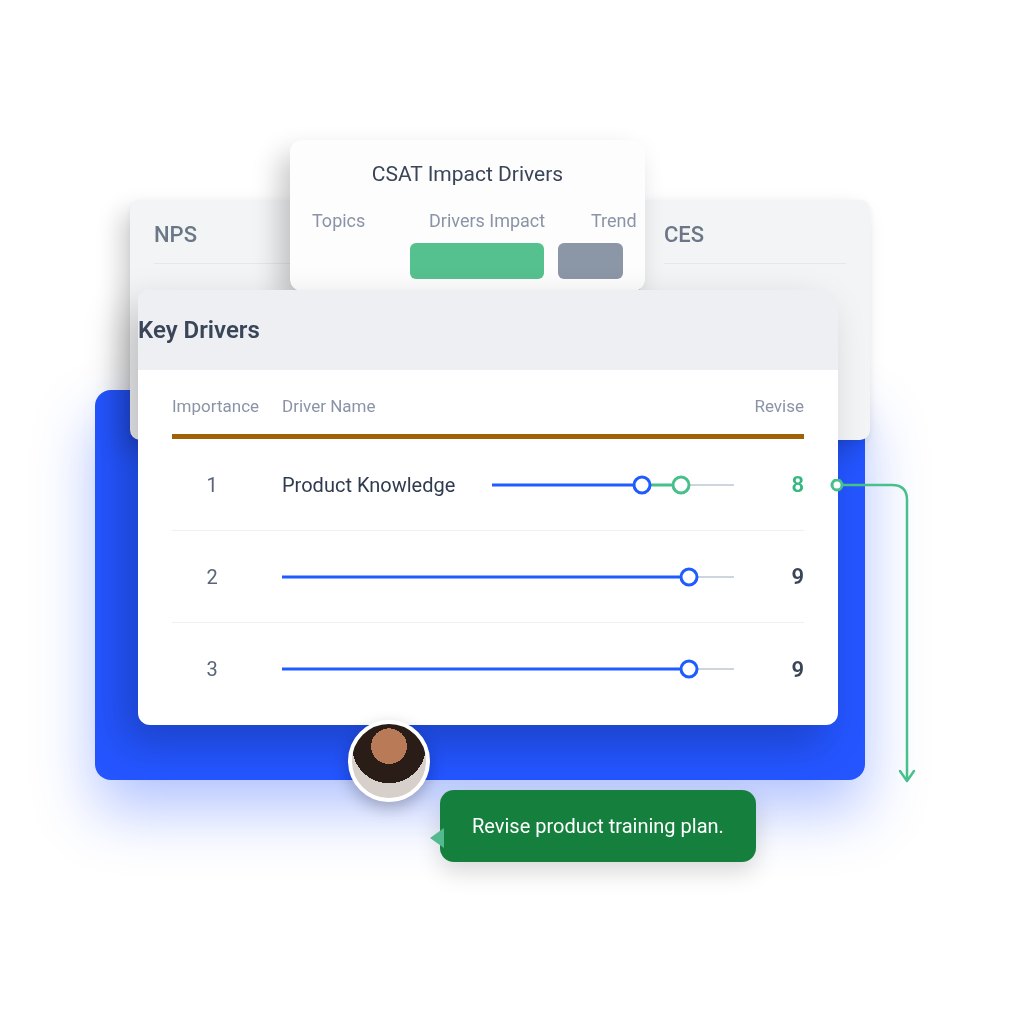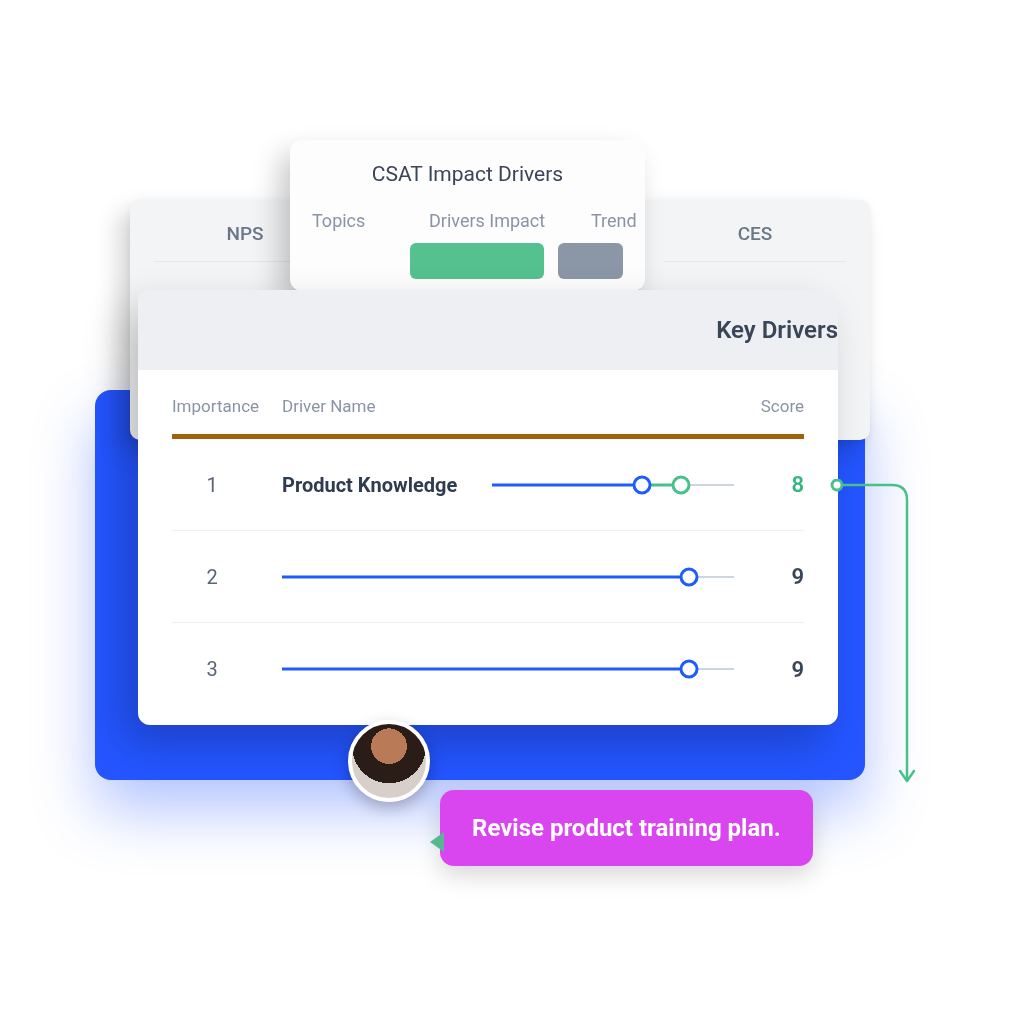--- a/index.html
+++ b/index.html
@@ -32,23 +32,22 @@
   
   .mini-card {
     position: absolute;
     background: #f3f4f6;
     border-radius: 10px;
     box-shadow: -10px 12px 25px rgba(0,0,0,0.18), 0 2px 6px rgba(0,0,0,0.06);
     padding: 22px 24px 18px;
     width: 230px;
   }
   .mini-card .mc-title {
-    text-align: center;
     color: #6b7787;
-    font-size: 19px;
+    font-size: 22px;
     font-weight: 500;
     padding-bottom: 16px;
     border-bottom: 1px solid #e5e7eb;
   }
   .mini-nps { left: 130px; top: 200px; height: 240px;}
   .mini-ces { left: 640px; top: 200px; height: 240px;}
 
   
   .csat-card {
     position: absolute;
@@ -93,21 +92,21 @@
     position: absolute;
     left: 138px; top: 290px;
     width: 700px;
     background: #ffffff;
     border-radius: 12px;
     box-shadow: -14px 18px 40px rgba(0,0,0,0.22);
     overflow: hidden;
   }
   .kd-header {
     background: #edeff2;
-    text-align: right;
+    text-align: left;
     color: #3a4558;
     font-size: 24px;
     font-weight: 600;
     padding: 26px 0;
   }
   .kd-body { padding: 26px 34px 10px; }
   .kd-cols {
     display: flex;
     color: #8a94a6;
     font-size: 17px;
@@ -129,21 +128,21 @@
     width: 110px;
     text-align: center;
     color: #5a6578;
     font-size: 20px;
     padding-right: 30px;
   }
   .kd-row .r-name {
     width: 210px;
     color: #2f3b4e;
     font-size: 20px;
-    font-weight: 700;
+    font-weight: 400;
   }
   .kd-row .r-slider {
     flex: 1;
     position: relative;
     height: 20px;
   }
   .track-grey {
     position: absolute;
     left: 0; right: 0; top: 50%;
     height: 2px; background: #cfd5de;
@@ -197,24 +196,24 @@
     border: 4px solid #fff;
     box-shadow: 0 6px 16px rgba(0,0,0,0.25);
     overflow: hidden;
     background: radial-gradient(circle at 50% 30%, #b97a58 0 28%, #2a1c16 28% 58%, #d7cfc9 58% 100%);
   }
 
   
   .bubble {
     position: absolute;
     left: 440px; top: 790px;
-    background: #d946ef;
+    background: #15803d;
     color: #ffffff;
-    font-size: 24px;
-    font-weight: 700;
+    font-size: 20px;
+    font-weight: 400;
     padding: 24px 32px;
     border-radius: 14px;
     box-shadow: 0 10px 24px rgba(0,0,0,0.15);
   }
   .bubble::before {
     content: "";
     position: absolute;
     left: -10px;
     bottom: 14px;
     width: 0; height: 0;
@@ -250,21 +249,21 @@
       <div class="bar-grey"></div>
     </div>
   </div>
 
   <div class="kd-card">
     <div class="kd-header">Key Drivers</div>
     <div class="kd-body">
       <div class="kd-cols">
         <div class="col-imp">Importance</div>
         <div class="col-name">Driver Name</div>
-        <div class="col-score">Score</div>
+        <div class="col-score">Revise</div>
       </div>
 
       <div class="kd-row">
         <div class="r-imp">1</div>
         <div class="r-name">Product Knowledge</div>
         <div class="r-slider">
           <div class="track-grey"></div>
           <div class="track-blue" style="width:62%"></div>
           <div class="track-green" style="left:62%; width:16%"></div>
           <div class="handle blue" style="left:62%"></div>

